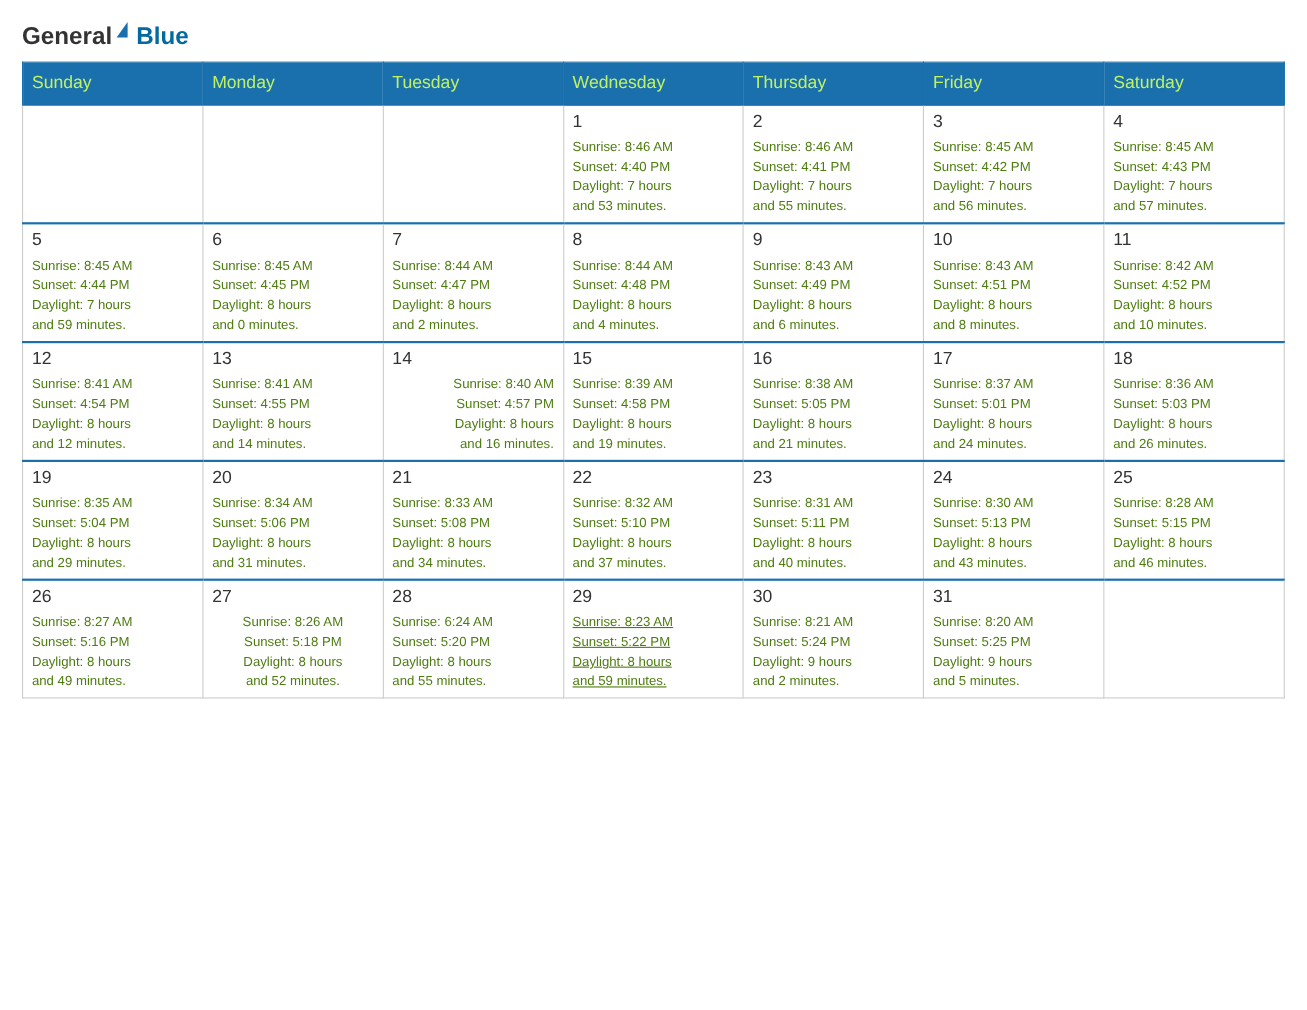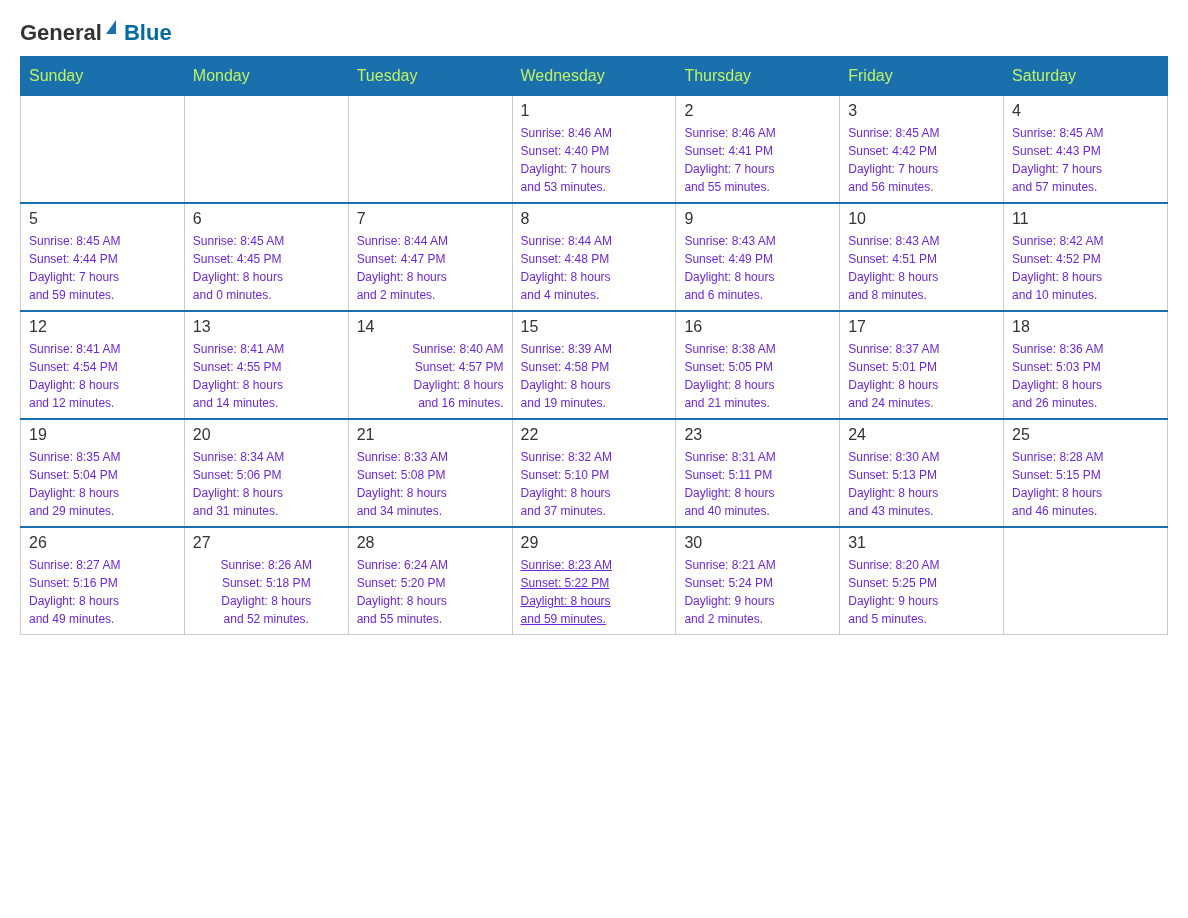--- a/index.html
+++ b/index.html
@@ -76,21 +76,21 @@
     }
     .day-number {
       font-size: 16px;
       color: #333;
       font-weight: normal;
       display: block;
       margin-bottom: 4px;
     }
     .day-info {
       font-size: 12px;
-      color: #6d28d9;
+      color: #4d7c0f;
       line-height: 1.5;
     }
     .empty-cell {
       background: #fff;
     }
     .row-top td {
       border-top: 2px solid #1a6fad;
     }
   </style>
 </head>

